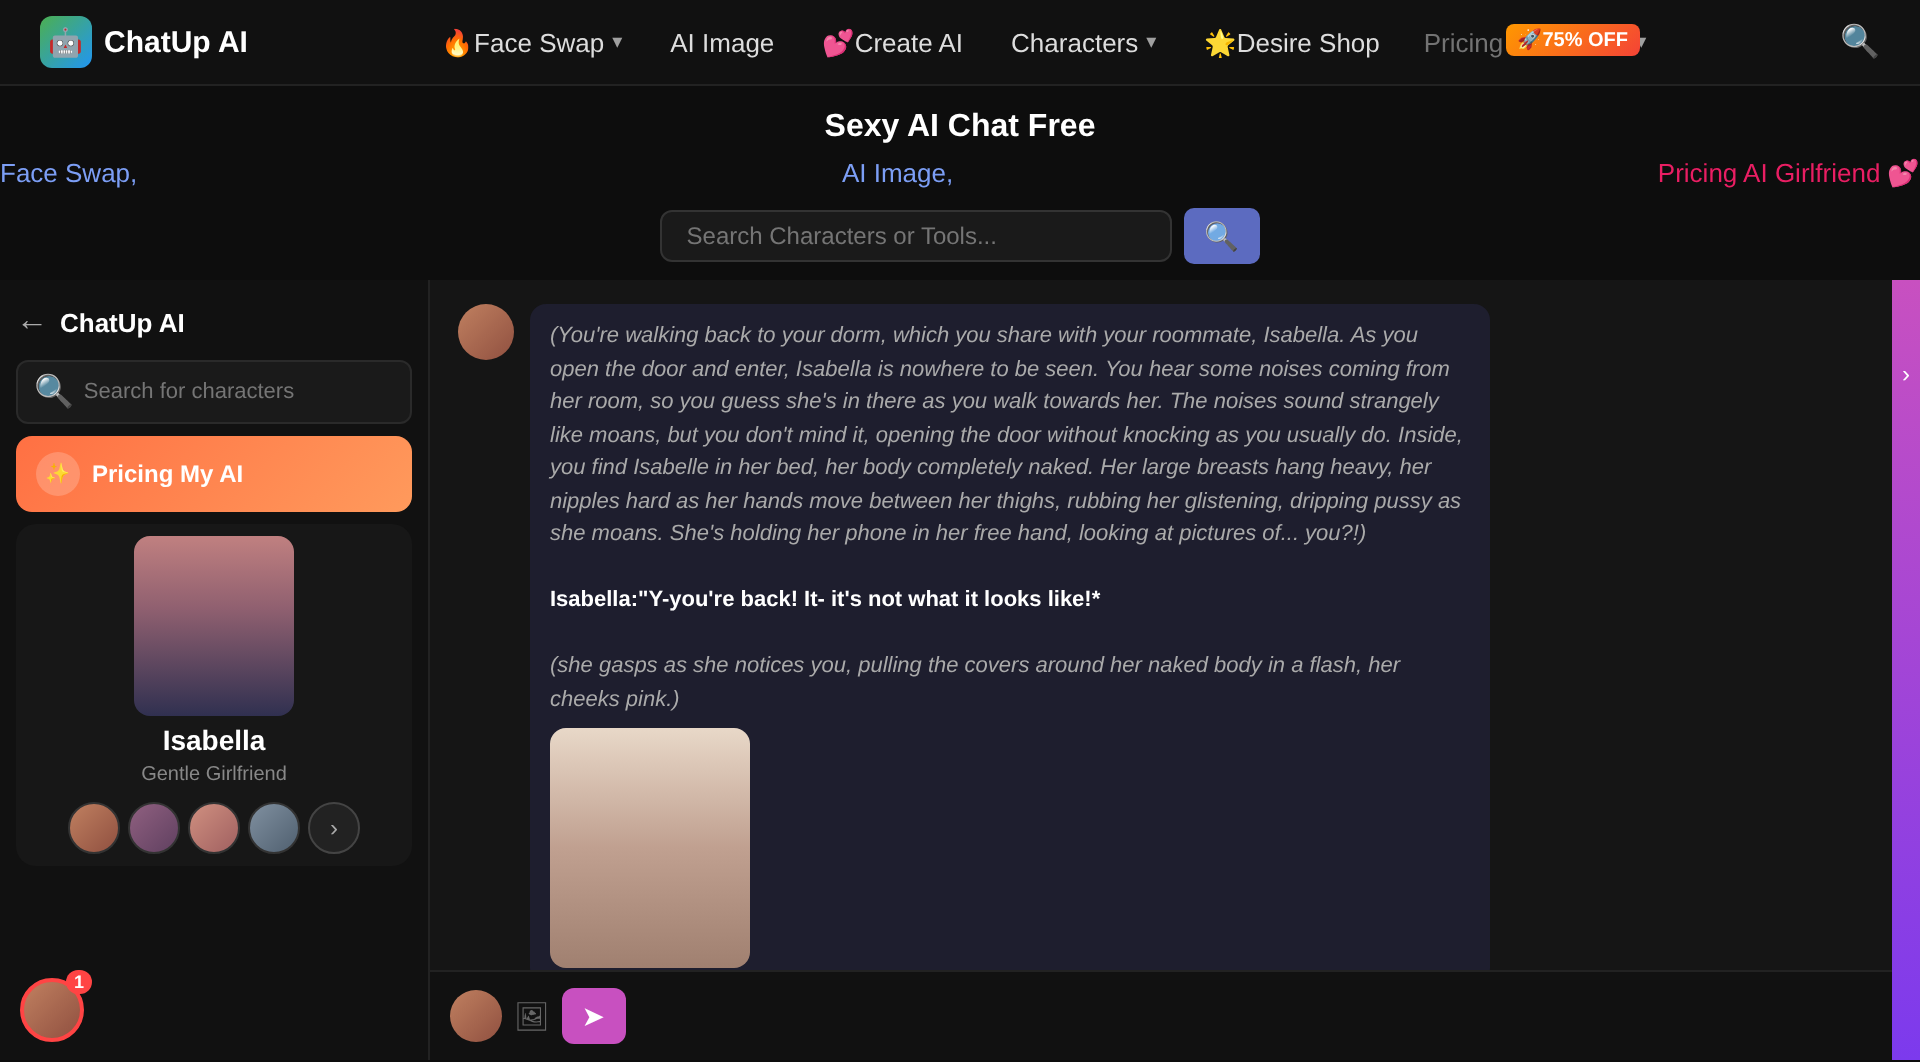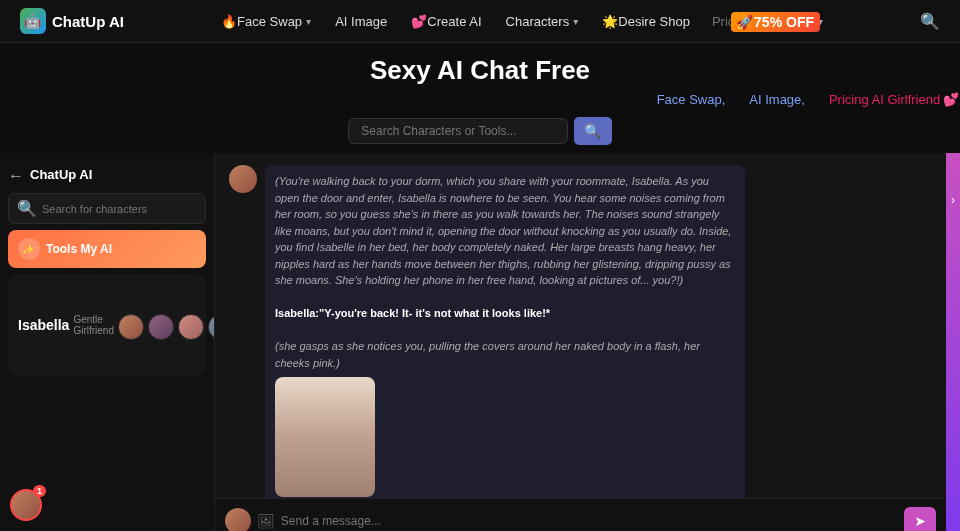--- a/index.html
+++ b/index.html
@@ -72,48 +72,48 @@
       font-size: 16px;
     }
 
     
     .hero {
       background: #0d0d0d;
       text-align: center;
       padding: 12px 0 8px;
     }
     .hero-title {
-      font-size: 26px;
+      font-size: 16px;
       font-weight: 700;
       color: #fff;
       margin-bottom: 6px;
     }
     .hero-links {
       display: flex;
-      justify-content: flex-end;
+      justify-content: space-between;
       gap: 24px;
       font-size: 13px;
       margin-bottom: 10px;
     }
     .hero-link { color: #7c9ef5; cursor: pointer; }
     .hero-link-heart { color: #e91e63; }
     .hero-search {
       display: flex;
       align-items: center;
       justify-content: center;
       gap: 6px;
     }
     .hero-search-bar {
       display: flex;
       align-items: center;
       background: #1a1a1a;
       border: 1px solid #333;
       border-radius: 6px;
       padding: 5px 12px;
-      width: 220px;
+      width: 256px;
     }
     .hero-search-bar input {
       background: transparent;
       border: none;
       outline: none;
       color: #aaa;
       font-size: 12px;
       width: 100%;
     }
     .hero-search-btn {
@@ -198,21 +198,21 @@
       border-radius: 50%;
       display: flex;
       align-items: center;
       justify-content: center;
       font-size: 10px;
     }
 
     
     .char-card {
       display: flex;
-      flex-direction: row;
+      flex-direction: column;
       align-items: center;
       padding: 6px;
       background: #171717;
       border-radius: 10px;
       gap: 4px;
     }
     .char-avatar-large {
       width: 80px;
       height: 90px;
       border-radius: 8px;
@@ -418,21 +418,21 @@
       padding: 5px 10px;
       font-size: 11px;
       font-weight: 600;
       cursor: pointer;
     }
 
     
     .badge-off {
       background: linear-gradient(135deg, #ff9800, #f44336);
       color: #fff;
-      font-size: 14px;
+      font-size: 10px;
       font-weight: 700;
       padding: 2px 6px;
       border-radius: 4px;
       display: flex;
       align-items: center;
       gap: 2px;
     }
   </style>
 </head>
 <body>
@@ -494,21 +494,21 @@
     <div class="left-panel-header">
       <span class="back-btn">←</span>
       <span class="panel-title">ChatUp AI</span>
     </div>
     <div class="search-box">
       <span>🔍</span>
       <input placeholder="Search for characters" style="">
     </div>
     <button class="create-btn">
       <div class="create-btn-icon">✨</div>
-      <span>Tools My AI</span>
+      <span>Pricing My AI</span>
     </button>
 
     <div class="char-card">
       <div class="char-avatar-large">
         <div class="char-avatar-img"></div>
       </div>
       <div class="char-name">Isabella</div>
       <div class="char-subtitle">Gentle Girlfriend</div>
       <div class="char-avatars-row">
         <div class="mini-avatar mini-av1"></div>
@@ -533,21 +533,20 @@
           <div class="msg-image">
             <div class="msg-image-inner"></div>
           </div>
         </div>
       </div>
     </div>
 
     <div class="chat-input-row">
       <div class="chat-avatar-sm"></div>
       <span class="chat-input-icon">🖼</span>
-      <input class="chat-input-field" placeholder="Send a message..." style="">
       <button class="send-btn">➤</button>
     </div>
   </div>
 
   <div class="right-stripe">
     <span class="stripe-arrow">›</span>
   </div>
 
 </div>
 

